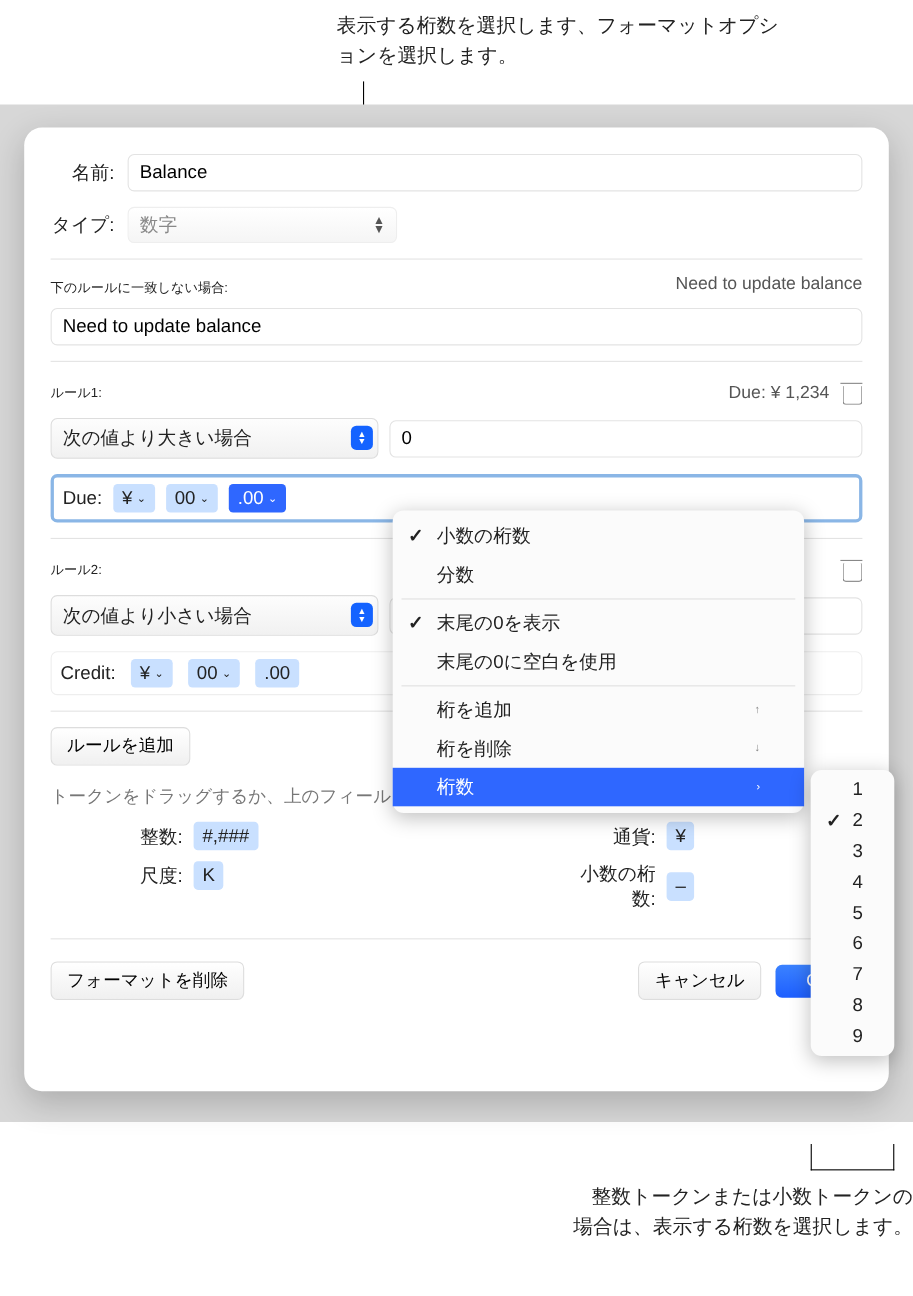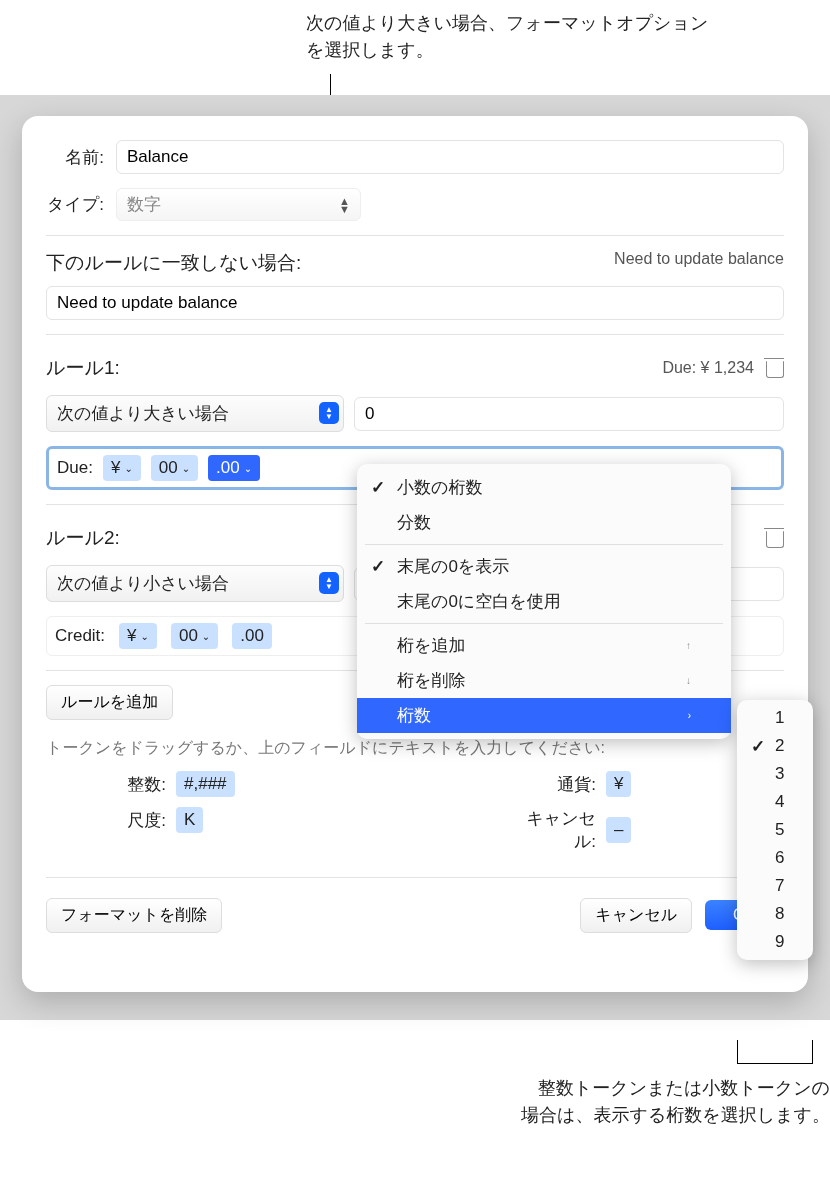--- a/index.html
+++ b/index.html
@@ -84,21 +84,21 @@
     border-radius: 6px;
     padding: 4px 10px;
     font-size: 17px;
     color: #888;
     display: flex;
     justify-content: space-between;
     align-items: center;
     background: linear-gradient(#fff,#f5f5f5);
   }
   .sel-caret { font-size: 11px; line-height: 8px; color: #555;}
-  .section-label { font-size: 19px; color: #222; margin: 6px 0;}
+  .section-label { font-size: 12px; color: #222; margin: 6px 0;}
   .preview-right { float: right; color: #555; font-size: 16px; }
   .divider { border-top: 1px solid #e3e3e3; margin: 14px 0; clear:both; }
   .rule-row { display:flex; justify-content:space-between; align-items:center; }
   .trash {
     width: 20px; height: 22px; position:relative;
     margin-left:10px;
   }
   .trash::before {
     content:""; position:absolute; top:4px; left:2px; width:16px; height:16px;
     border:1.5px solid #888; border-radius:1px 1px 3px 3px; border-top:none;
@@ -207,21 +207,21 @@
     padding: 4px 0 4px 38px;
     position:relative;
   }
   .sub-item.checked::before {
     content:"✓"; position:absolute; left:14px; font-weight:600;
   }
 </style>
 </head>
 <body>
 
-<div class="callout-top">次の値より大きい場合、フォーマットオプションを選択します。</div>
+<div class="callout-top">表示する桁数を選択します、フォーマットオプションを選択します。</div>
 <div class="callout-line-top"></div>
 
 <div class="shadow-area"></div>
 
 <div class="dialog">
 
   <div class="row">
     <div class="lbl">名前:</div>
     <input class="text-input" value="Balance" style="">
   </div>
@@ -324,21 +324,21 @@
         <span class="tg-label">尺度:</span>
         <span class="token">K</span>
       </div>
     </div>
     <div class="token-col" style="margin-left:120px;">
       <div class="tg-row">
         <span class="tg-label" style="width:90px;">通貨:</span>
         <span class="token">¥</span>
       </div>
       <div class="tg-row">
-        <span class="tg-label" style="width:90px;">キャンセル:</span>
+        <span class="tg-label" style="width:90px;">小数の桁数:</span>
         <span class="token">–</span>
       </div>
     </div>
   </div>
 
   <div class="divider" style="margin-top:24px;"></div>
 
   <div class="bottom-row">
     <button class="btn">フォーマットを削除</button>
     <div>

